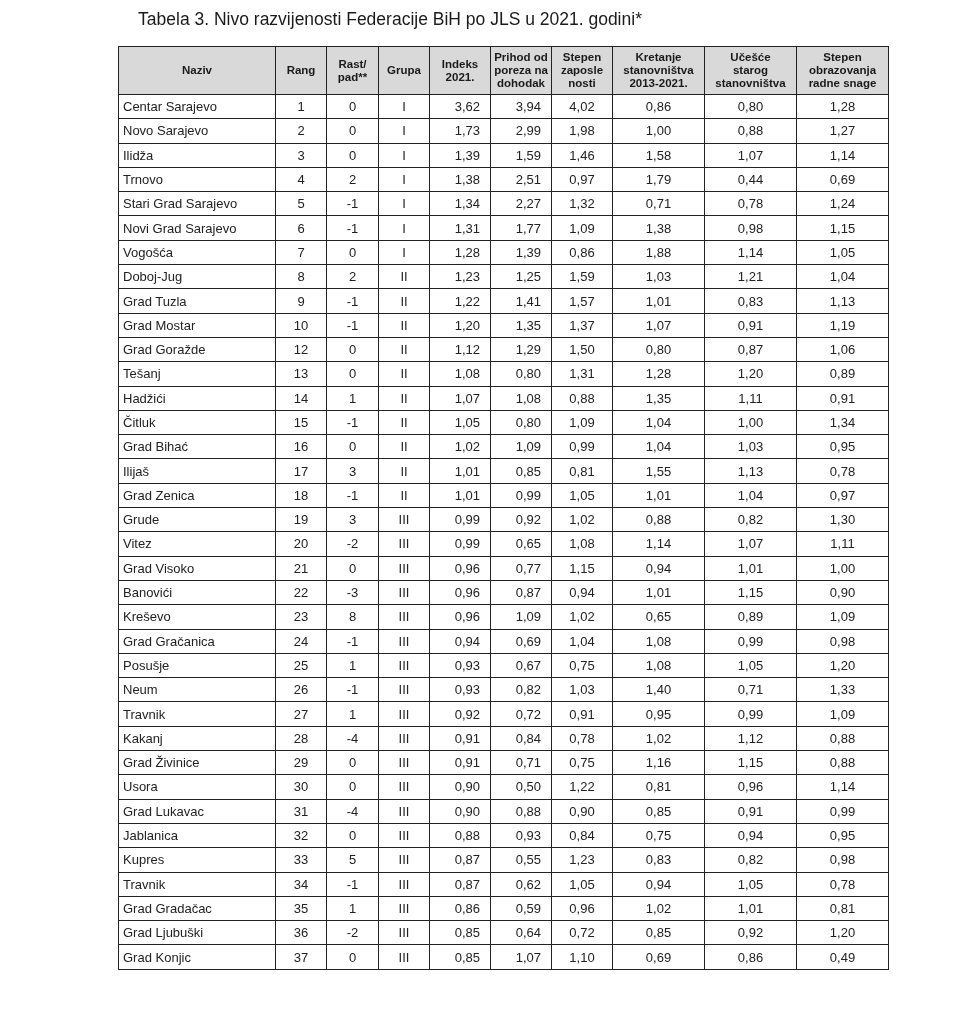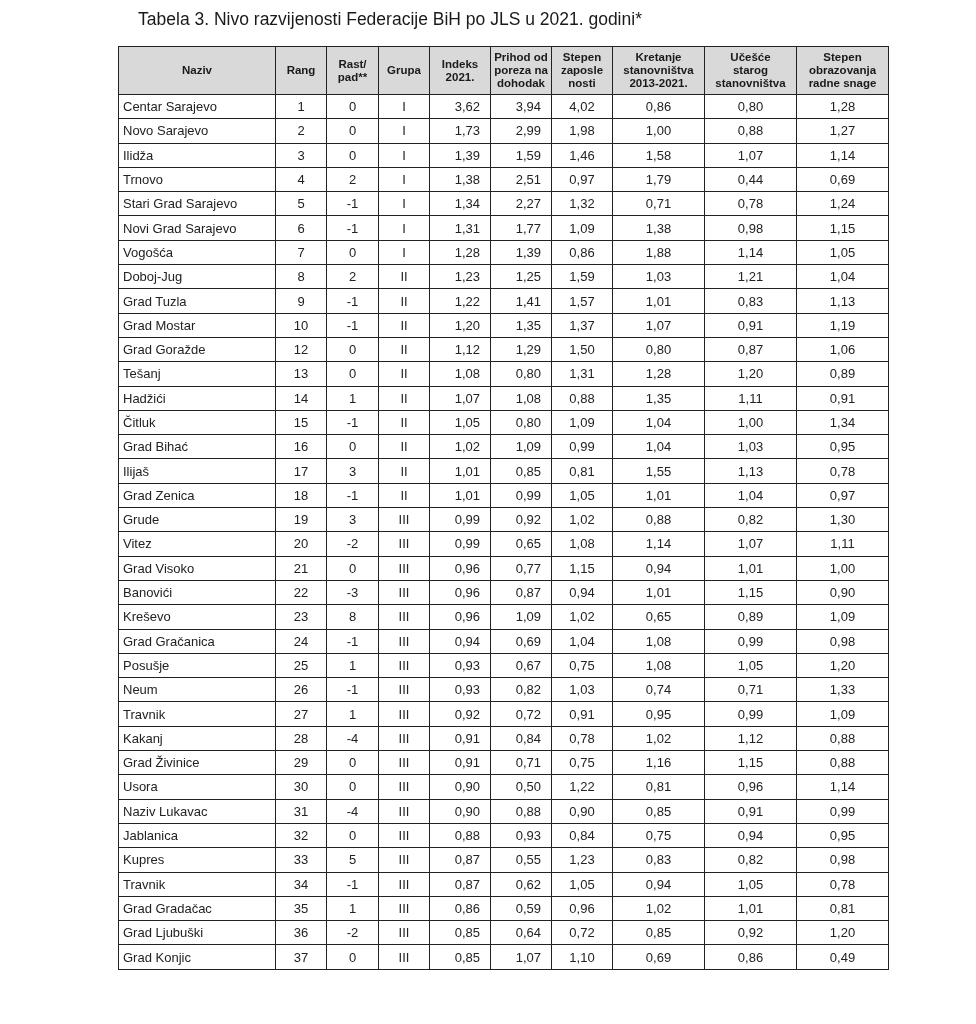--- a/index.html
+++ b/index.html
@@ -345,21 +345,21 @@
         <td class="num c">1,20</td>
       </tr>
       <tr>
         <td class="name">Neum</td>
         <td>26</td>
         <td>-1</td>
         <td>III</td>
         <td class="num">0,93</td>
         <td class="num">0,82</td>
         <td class="num c">1,03</td>
-        <td class="num c">0,74</td>
+        <td class="num c">1,40</td>
         <td class="num c">0,71</td>
         <td class="num c">1,33</td>
       </tr>
       <tr>
         <td class="name">Travnik</td>
         <td>27</td>
         <td>1</td>
         <td>III</td>
         <td class="num">0,92</td>
         <td class="num">0,72</td>
@@ -398,21 +398,21 @@
         <td>0</td>
         <td>III</td>
         <td class="num">0,90</td>
         <td class="num">0,50</td>
         <td class="num c">1,22</td>
         <td class="num c">0,81</td>
         <td class="num c">0,96</td>
         <td class="num c">1,14</td>
       </tr>
       <tr>
-        <td class="name">Naziv Lukavac</td>
+        <td class="name">Grad Lukavac</td>
         <td>31</td>
         <td>-4</td>
         <td>III</td>
         <td class="num">0,90</td>
         <td class="num">0,88</td>
         <td class="num c">0,90</td>
         <td class="num c">0,85</td>
         <td class="num c">0,91</td>
         <td class="num c">0,99</td>
       </tr>

